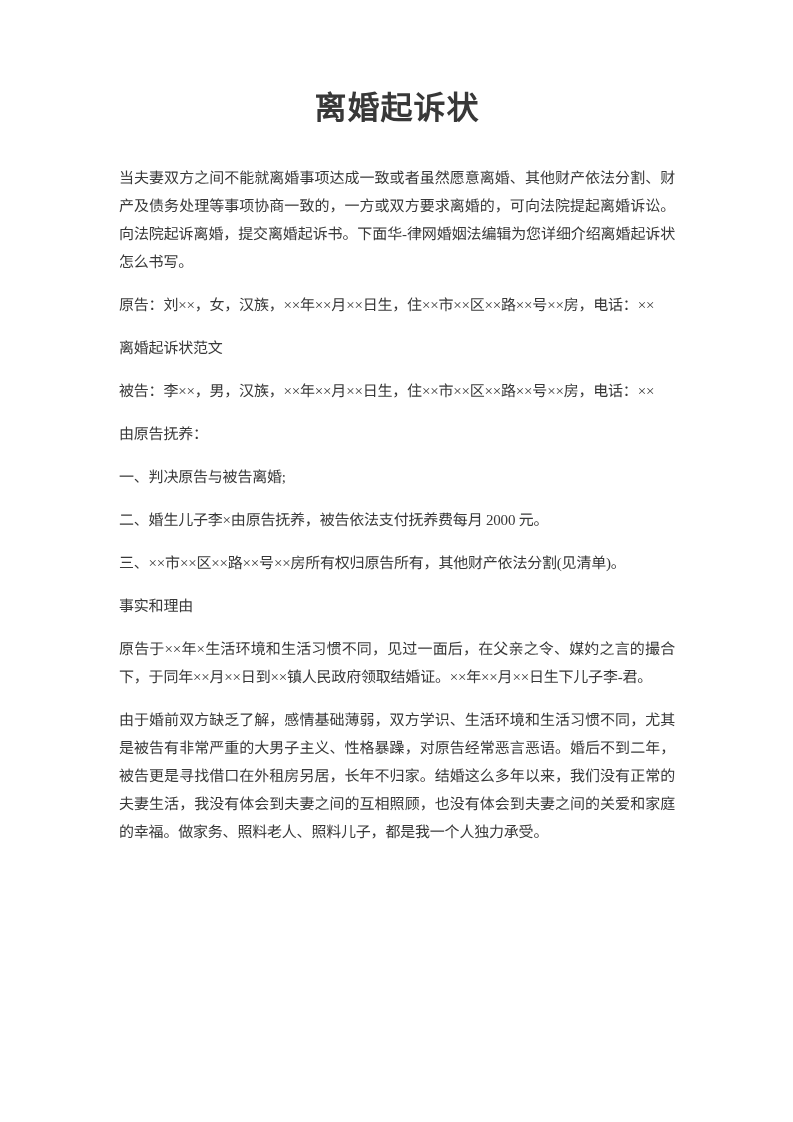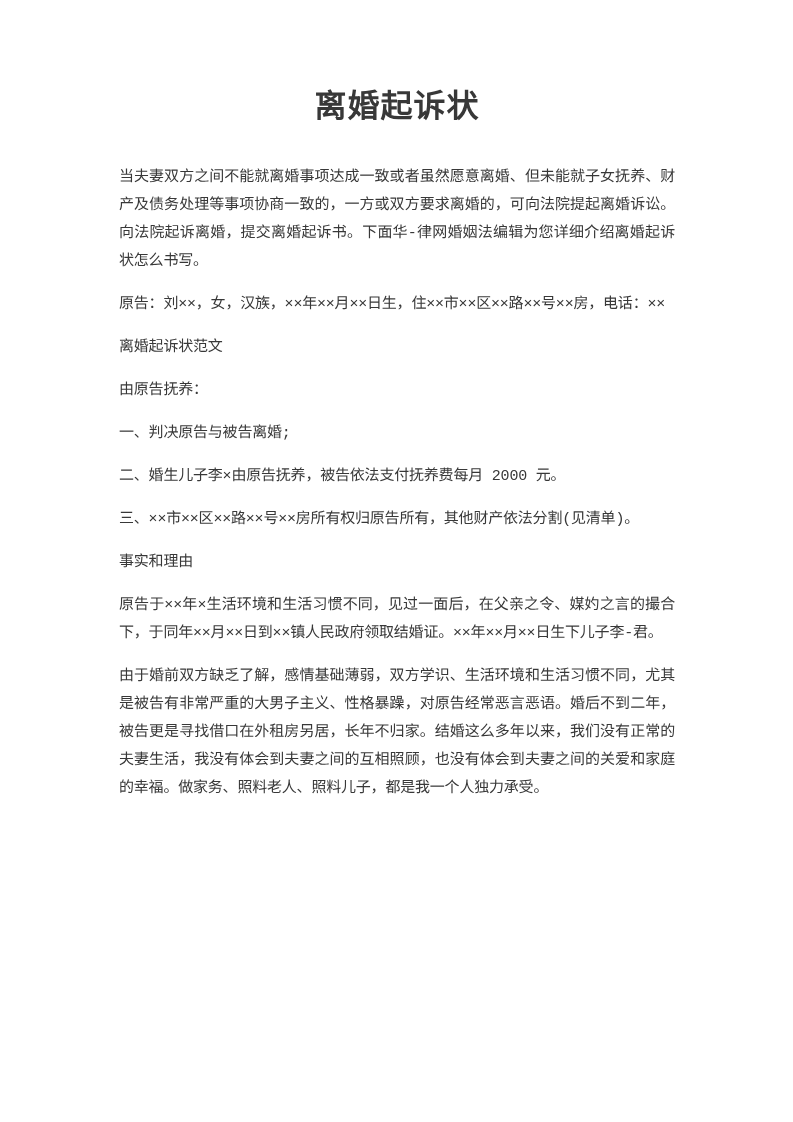--- a/index.html
+++ b/index.html
@@ -1,19 +1,19 @@
 <!DOCTYPE html>
 <html lang="zh-CN" style="--text-color: #383838; --page-bg: #ffffff;"><head>
 <meta charset="utf-8">
 <style>
   :root {
     --text-color: #383838;
     --page-bg: #ffffff;
   }
-  * { box-sizing: border-box; font-family: Liberation Mono, monospace; }
+  * { box-sizing: border-box; }
   html, body {
     margin: 0;
     padding: 0;
     background: var(--page-bg);
   }
   .page {
     position: relative;
     width: 793px;
     height: 1122px;
     margin: 0 auto;
@@ -45,26 +45,27 @@
     color: var(--text-color);
   }
 </style>
 </head>
 <body>
 
 <div class="page">
   <div class="doc">
     <h1 class="doc-title">离婚起诉状</h1>
 
-    <p>当夫妻双方之间不能就离婚事项达成一致或者虽然愿意离婚、但未能就子女抚养、财产及债务处理等事项协商一致的，一方或双方要求离婚的，可向法院提起离婚诉讼。向法院起诉离婚，提交离婚起诉书。下面华-律网婚姻法编辑为您详细介绍离婚起诉状怎么书写。</p>
+    <p>当夫妻双方之间不能就离婚事项达成一致或者虽然愿意离婚、其他财产依法分割、财产及债务处理等事项协商一致的，一方或双方要求离婚的，可向法院提起离婚诉讼。向法院起诉离婚，提交离婚起诉书。下面华-律网婚姻法编辑为您详细介绍离婚起诉状怎么书写。</p>
 
     <p>原告：刘××，女，汉族，××年××月××日生，住××市××区××路××号××房，电话：××</p>
 
     <p>离婚起诉状范文</p>
 
+    <p>被告：李××，男，汉族，××年××月××日生，住××市××区××路××号××房，电话：××</p>
 
     <p>由原告抚养：</p>
 
     <p>一、判决原告与被告离婚;</p>
 
     <p>二、婚生儿子李×由原告抚养，被告依法支付抚养费每月 2000 元。</p>
 
     <p>三、××市××区××路××号××房所有权归原告所有，其他财产依法分割(见清单)。</p>
 
     <p>事实和理由</p>

